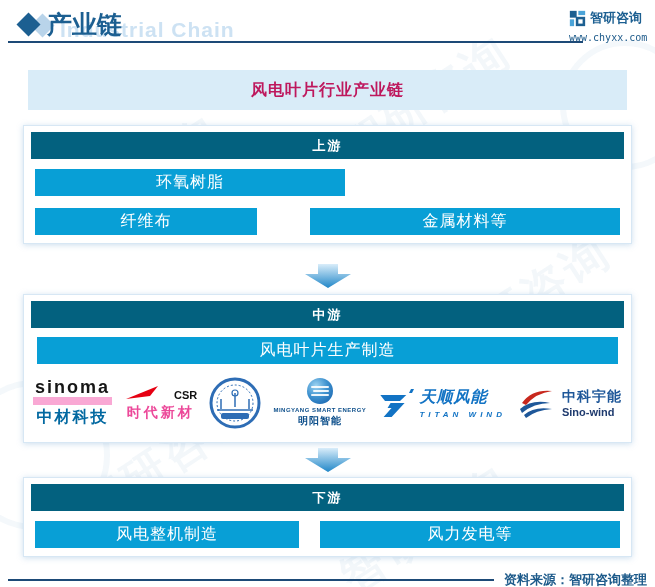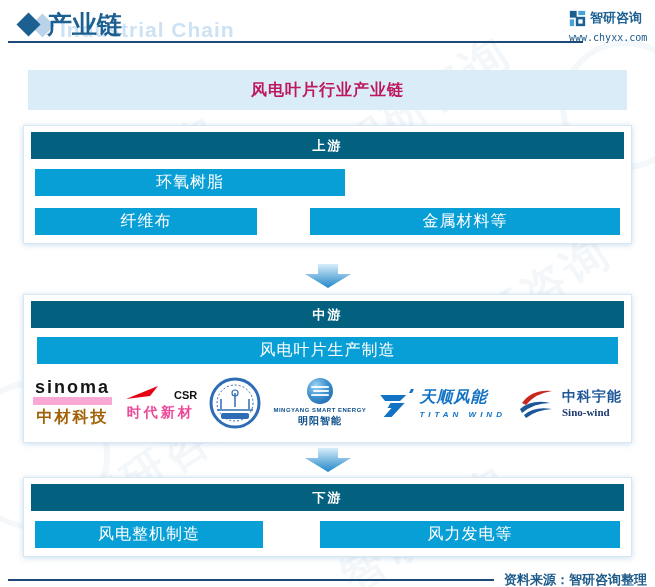--- a/index.html
+++ b/index.html
@@ -36,52 +36,52 @@
   .card { margin:0 23px; background:#fff; border:1px solid #d7e7f4; box-shadow:0 1px 6px rgba(110,160,205,0.35);
           padding:6px 7px 8px 7px; position:relative; z-index:1; }
   .card.up { margin-top:15px; }
   .sec-header { height:27px; background:#03617f; color:#fff; display:flex; align-items:center; justify-content:center;
                 font-size:13px; font-weight:bold; font-family:"DejaVu Serif", serif; letter-spacing:2px;}
   .bar { height:27px; background:#089fd6; color:#fff; display:flex; align-items:center; justify-content:center;
          font-size:16px; font-family:"DejaVu Serif", serif; letter-spacing:1px;}
   .row2 { display:flex; justify-content:space-between; margin-top:10px; padding:0 4px;}
   .row2 .bar.l { width:222px; }
   .row2 .bar.r { width:310px; }
-  .row2.down .bar.l { width:228px; }
+  .row2.down .bar.l { width:264px; }
   .row2.down .bar.r { width:300px; }
   .bar.full { margin:9px 6px 0 6px; }
 
   
   .arrow-wrap { display:flex; justify-content:center; position:relative; z-index:1;}
   .arrow-wrap.a1 { margin:20px 0 6px 0; }
   .arrow-wrap.a2 { margin:5px 0 5px 0; }
 
   
   .logos { display:flex; align-items:center; justify-content:space-between; margin:8px 2px 0 2px; height:62px; }
   .logo { display:flex; flex-direction:column; align-items:center; justify-content:center; }
   .sinoma-en { font-size:18px; font-weight:bold; color:#161616; letter-spacing:2px; line-height:19px;
                border-bottom:8px solid #f9a8d4; padding:0 2px; text-transform:lowercase;}
-  .sinoma-zh { font-size:16px; font-weight:bold; color:#a16207; margin-top:2px; letter-spacing:2px;}
+  .sinoma-zh { font-size:16px; font-weight:bold; color:#0369a1; margin-top:2px; letter-spacing:2px;}
   .csr-top { display:flex; align-items:flex-end; gap:2px; }
   .csr-en { font-size:11px; font-weight:bold; color:#111; }
   .csr-zh { font-size:14px; color:#ec4899; letter-spacing:3px; margin-top:3px; font-weight:bold;}
   .my-sphere { width:26px; height:26px; border-radius:50%;
                background:radial-gradient(circle at 35% 30%, #9ed4f2 0%, #3f92cf 45%, #0f5aa8 100%);
                position:relative; overflow:hidden;}
   .my-sphere span { position:absolute; left:4px; right:4px; height:2px; background:rgba(255,255,255,0.9); border-radius:2px;}
   .my-en { font-size:6px; font-weight:bold; color:#0d4f8b; margin-top:3px; letter-spacing:0.5px;}
   .my-zh { font-size:10px; font-weight:bold; color:#0d4f8b; margin-top:1px; letter-spacing:1px;}
   .titan { flex-direction:row; gap:5px; align-items:center;}
   .titan-txt { display:flex; flex-direction:column;font-style:italic; }
   .titan-zh { font-size:16px; font-weight:bold; color:#1273c4; letter-spacing:1px;}
   .titan-en { font-size:8px; font-weight:bold; color:#1273c4; letter-spacing:4px; margin-top:2px;}
   .sw { flex-direction:row; gap:6px; align-items:center;}
   .sw-txt { display:flex; flex-direction:column; }
   .sw-zh { font-size:14px; font-weight:bold; color:#1e5799; letter-spacing:1px;}
-  .sw-en { font-size:11px; font-weight:bold; color:#1e3a6e; font-family:Liberation Serif, serif;}
+  .sw-en { font-size:11px; font-weight:bold; color:#1e3a6e; font-family:Liberation Sans, sans-serif;}
 
   
   .footer { margin:14px 8px 0 8px; position:relative; z-index:1;}
   .foot-row { display:flex; align-items:center; }
   .foot-rule { flex:1 1 auto; height:2px; background:#1d4a77; margin-right:10px;}
   .foot-source { font-size:13px; font-weight:bold; color:#1d5a8a; white-space:nowrap;}
 </style>
 </head>
 <body>
 

